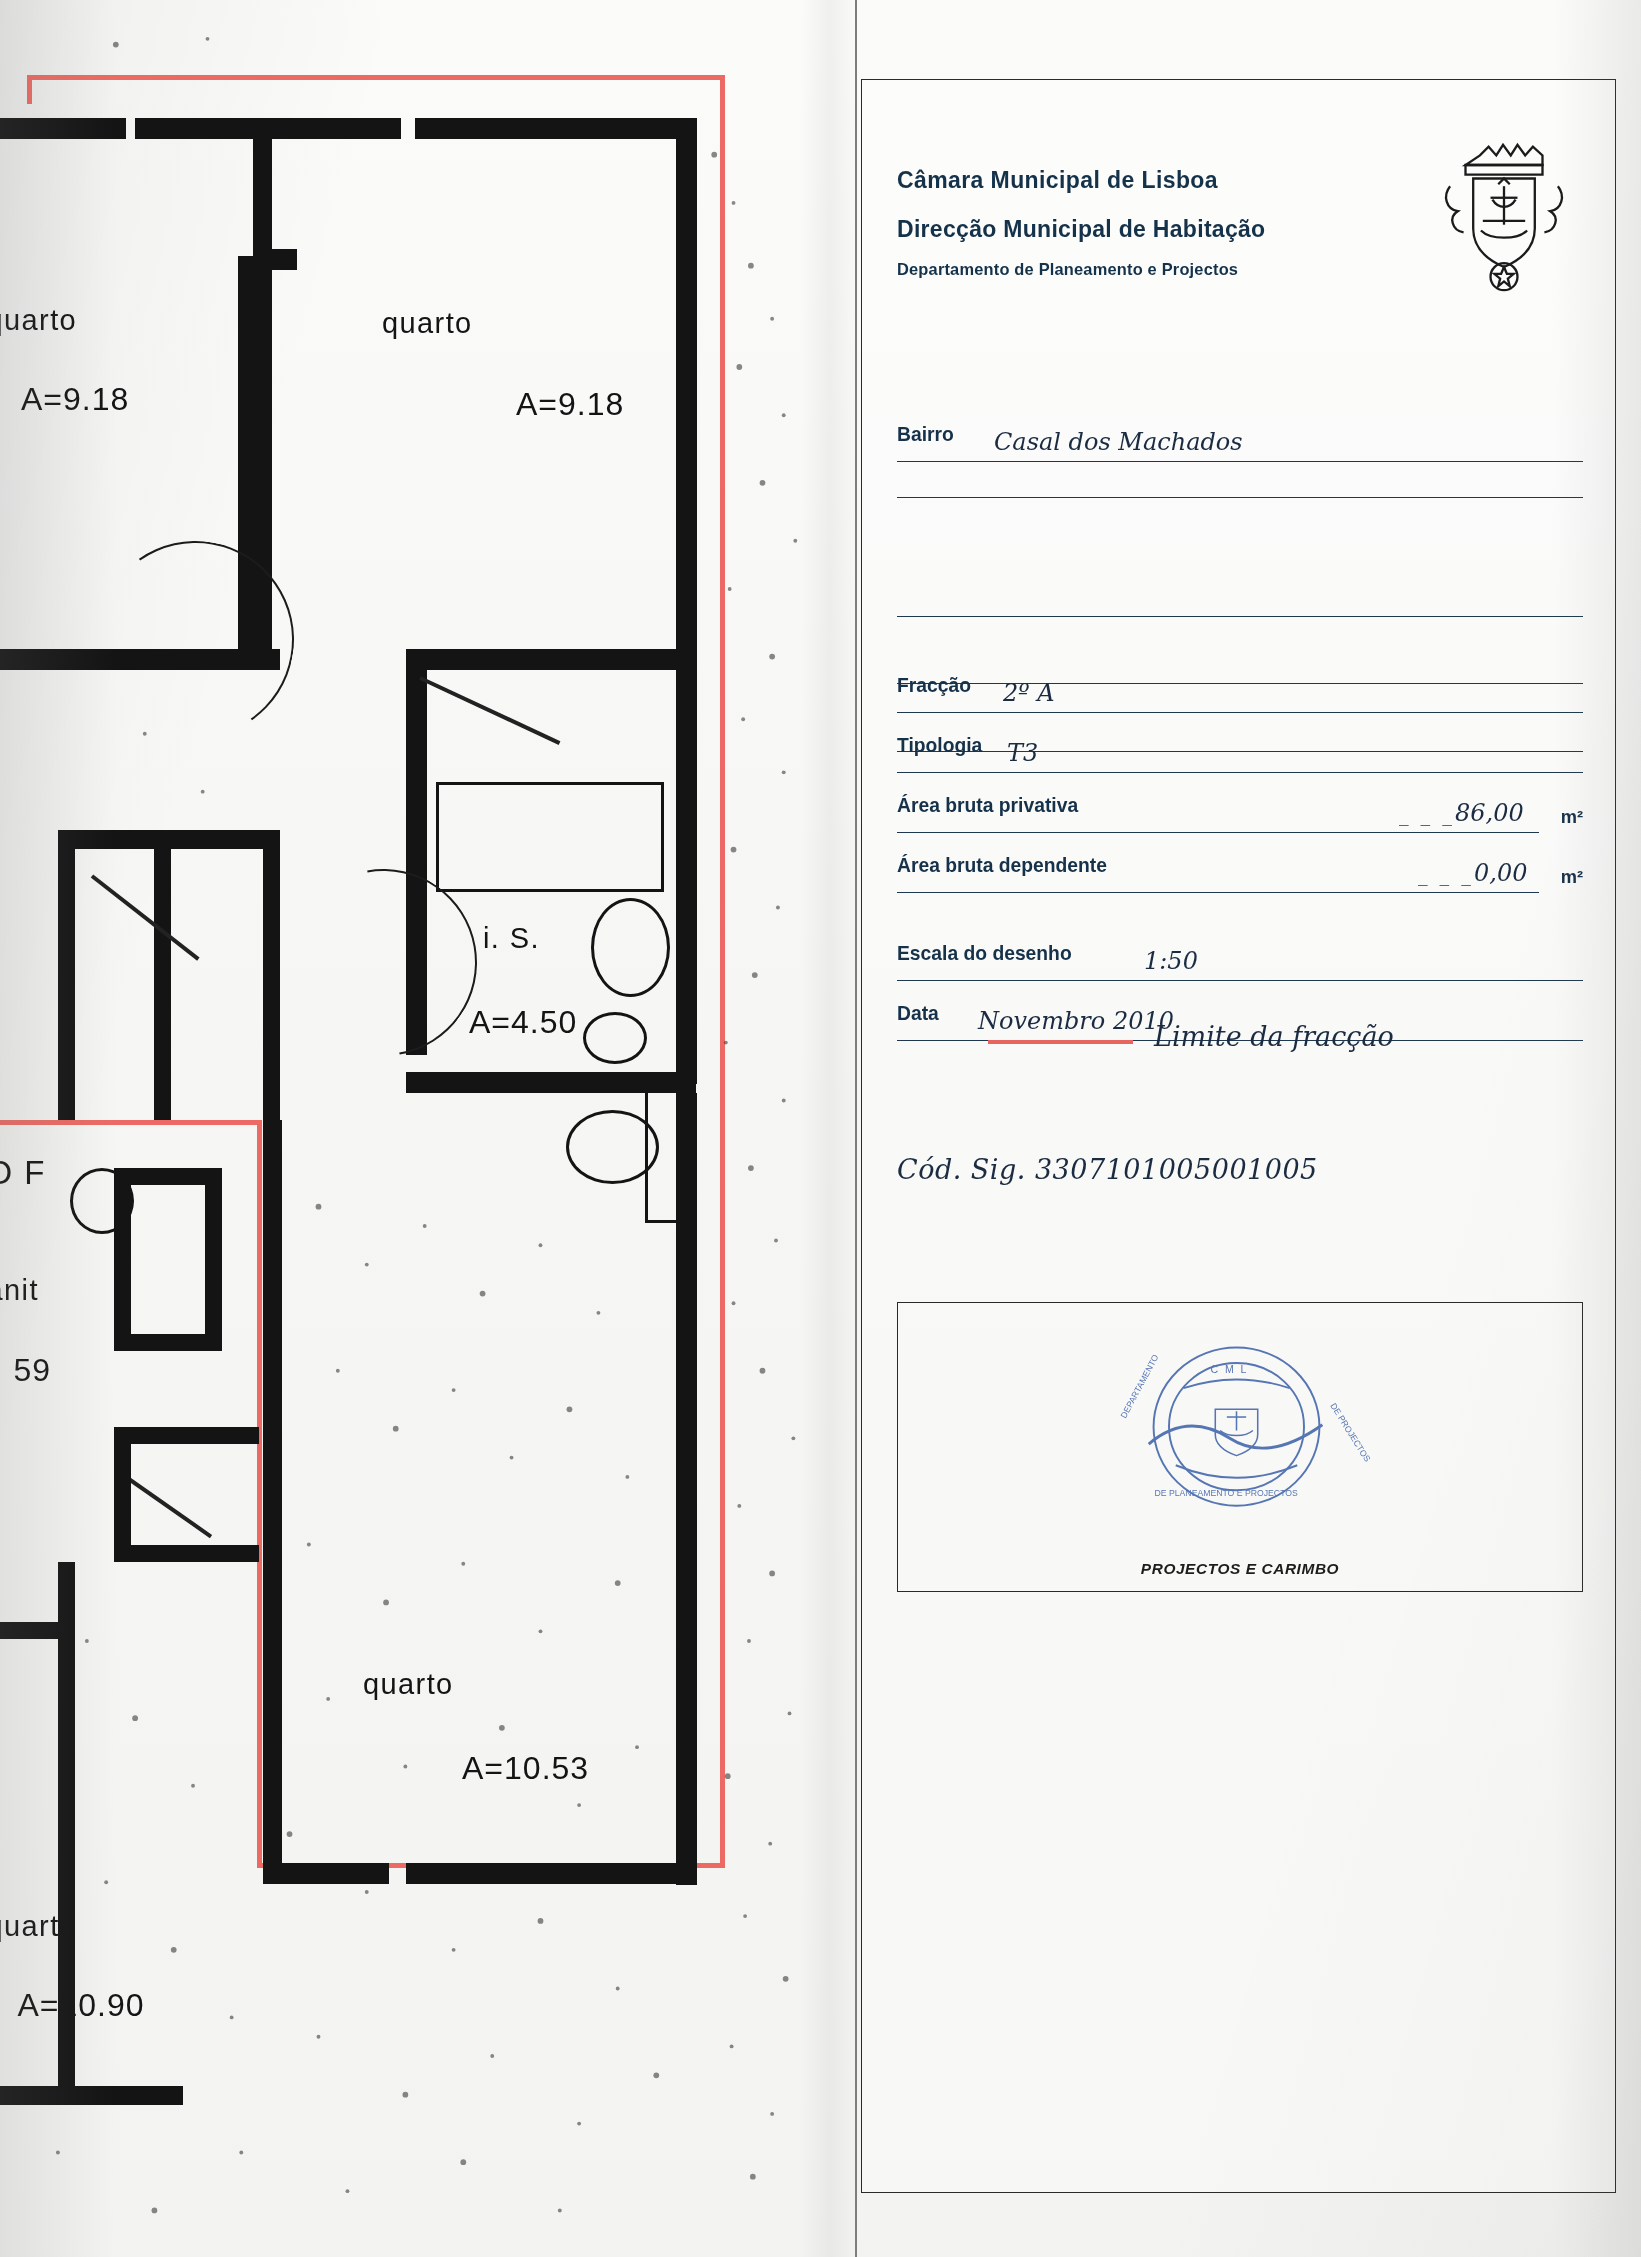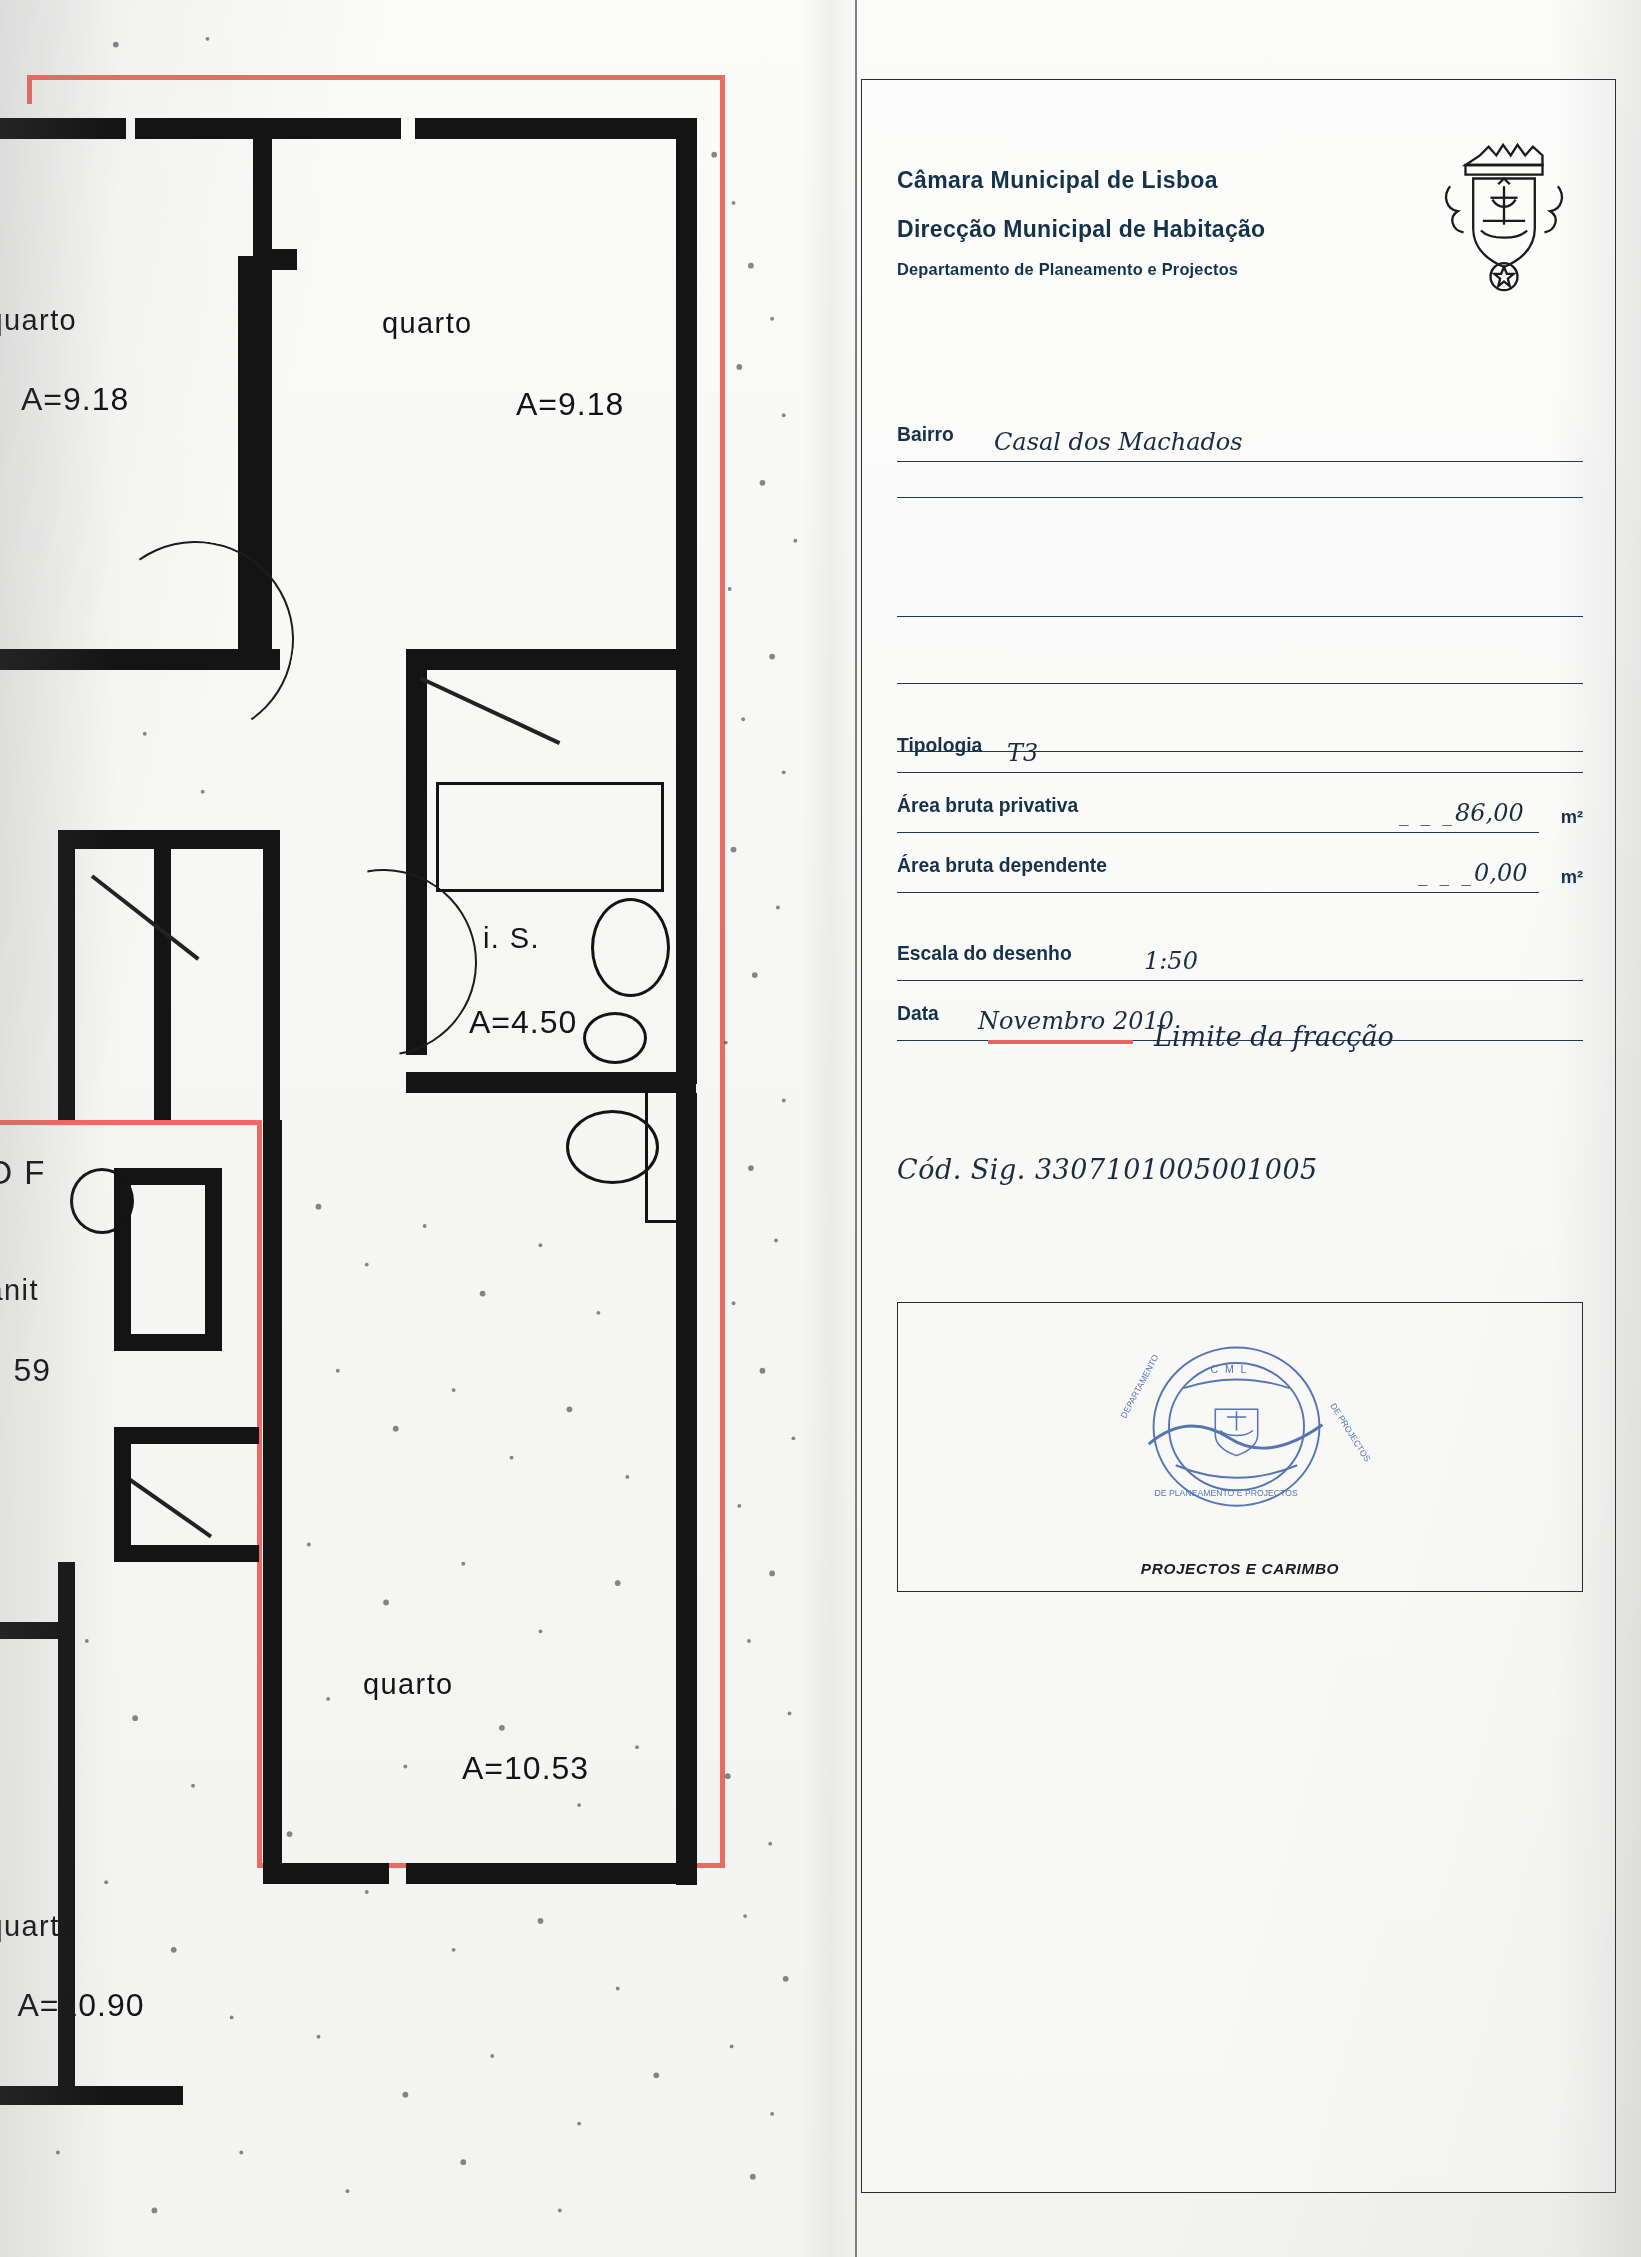--- a/index.html
+++ b/index.html
@@ -506,20 +506,25 @@
         <div class="field-rule"></div>
       </div>
 
       <div class="blank-rule" style="top:417px;"></div>
 
 
       <div class="blank-rule" style="top:536px;"></div>
       <div class="blank-rule" style="top:603px;"></div>
       <div class="blank-rule" style="top:671px;"></div>
 
+      <div class="field-row" style="top:589px;">
+        <div class="field-label">Fracção</div>
+        <div class="field-value" style="left:106px;">2º A</div>
+        <div class="field-rule"></div>
+      </div>
 
       <div class="field-row" style="top:649px;">
         <div class="field-label">Tipologia</div>
         <div class="field-value" style="left:110px;">T3</div>
         <div class="field-rule"></div>
       </div>
 
       <div class="field-row" style="top:709px;">
         <div class="field-label">Área bruta privativa</div>
         <div class="dotlead" style="left:502px;">_ _ _</div>

